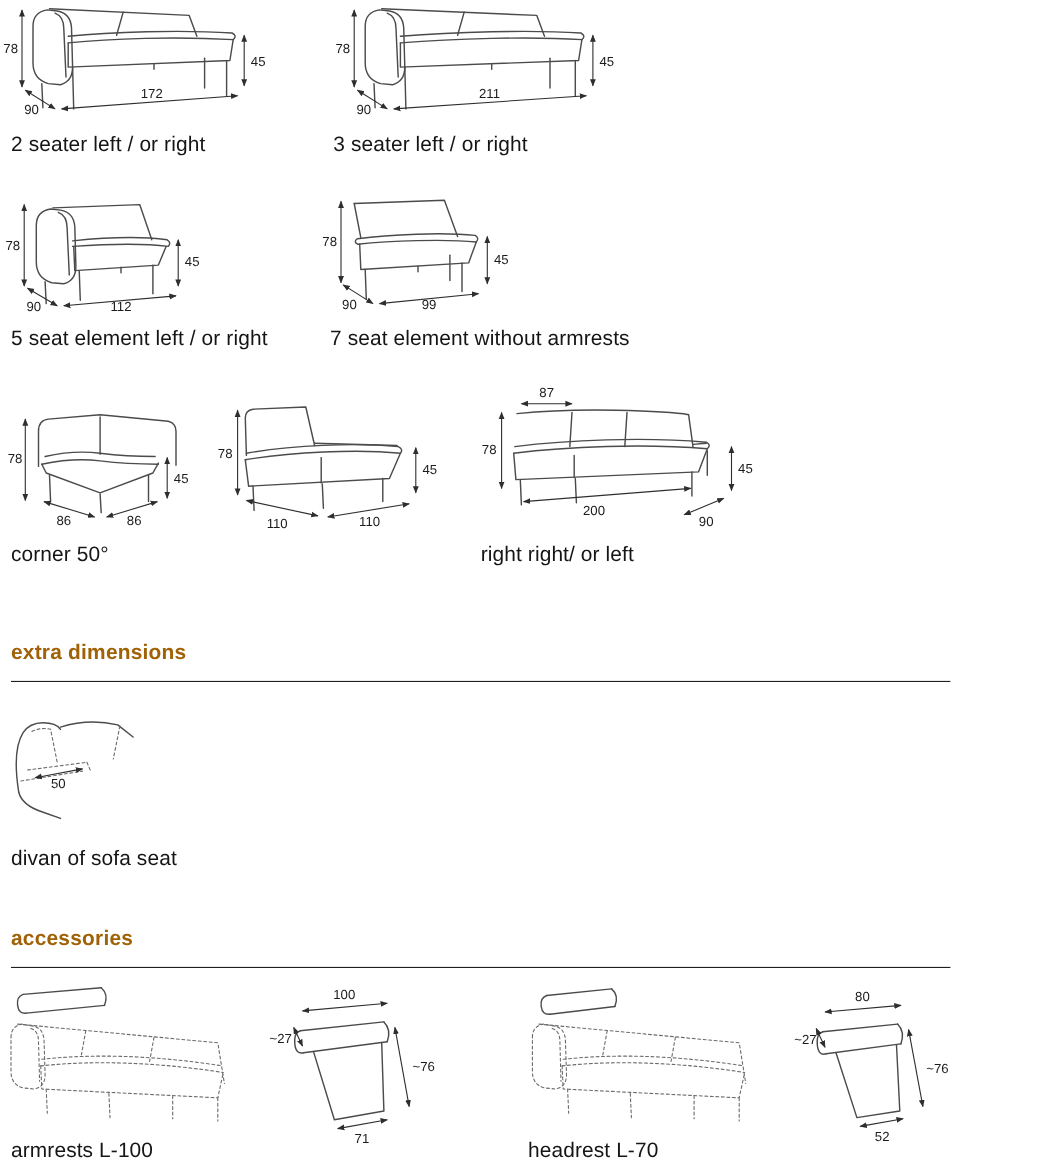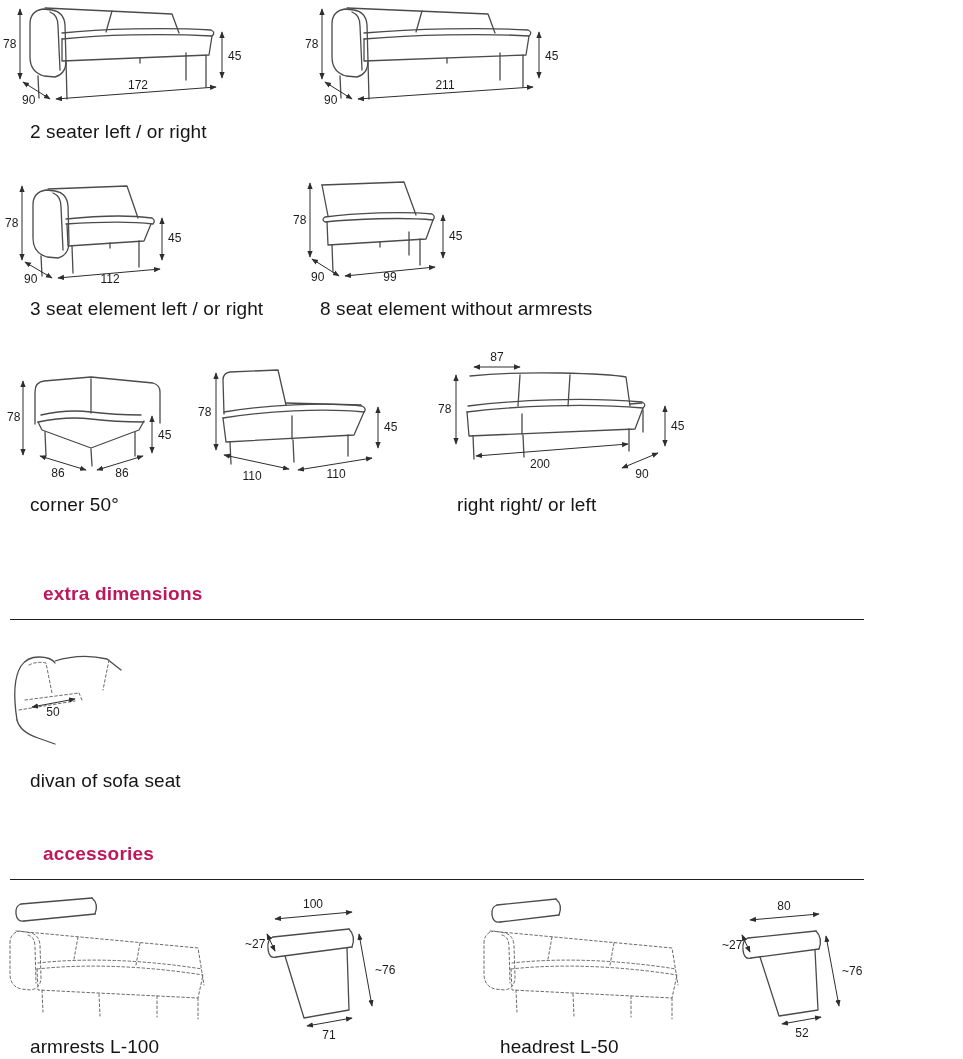--- a/index.html
+++ b/index.html
@@ -1,20 +1,20 @@
 <!DOCTYPE html>
 <html><head>
 <meta charset="utf-8">
 <style>
   * { margin:0; padding:0; box-sizing:border-box; }
   html,body { background:#ffffff; }
   body { font-family:"Liberation Sans", sans-serif; }
   .page { position:relative; width:864px; height:1059px; background:#fff; overflow:hidden; }
-  .fig-label { position:absolute; font-size:19px; color:#151515; line-height:1.38; letter-spacing:.1px;margin-left:20px; }
-  .sec-title { position:absolute; font-size:19px; font-weight:700; color:#be185d; letter-spacing:.2px;margin-left:33px; }
+  .fig-label { position:absolute; font-size:19px; color:#151515; line-height:1.38; letter-spacing:.1px; }
+  .sec-title { position:absolute; font-size:19px; font-weight:700; color:#a16207; letter-spacing:.2px; }
   .rule { position:absolute; left:10px; width:945px; border-top:1.6px solid #1f1f1f; height:0; }
   svg.fig { position:absolute; overflow:visible; }
   .s  { fill:none; stroke:#4b4b4b; stroke-width:1.3; stroke-linecap:round; stroke-linejoin:round; }
   .sd { fill:none; stroke:#6b6b6b; stroke-width:1; stroke-dasharray:2.6 2.4; stroke-linecap:round; stroke-linejoin:round; }
   .dl { fill:none; stroke:#2e2e2e; stroke-width:1; }
   .dt { font-family:"Liberation Sans", sans-serif; font-size:12px; fill:#1c1c1c; }
   .mid { text-anchor:middle; }
 </style>
 </head>
 <body>
@@ -74,20 +74,21 @@
       <line class="dl" x1="20" y1="9" x2="20" y2="79" marker-start="url(#ah)" marker-end="url(#ah)"></line>
       <text class="dt" x="3" y="48">78</text>
       <line class="dl" x1="23" y1="82" x2="50" y2="99" marker-start="url(#ah)" marker-end="url(#ah)"></line>
       <text class="dt" x="22" y="104">90</text>
       <line class="dl" x1="56" y1="99" x2="231" y2="87" marker-start="url(#ah)" marker-end="url(#ah)"></line>
       <text class="dt mid" x="143" y="89">211</text>
       <line class="dl" x1="237" y1="32" x2="237" y2="78" marker-start="url(#ah)" marker-end="url(#ah)"></line>
       <text class="dt" x="243" y="60">45</text>
     </g>
   </svg>
+  <div class="fig-label" style="left:303px;top:119px">3 seater left / or right</div>
 
   <svg class="fig" style="left:0px;top:176px" width="190" height="122" viewBox="0 0 190 122">
     <g class="s">
       <path d="M33,62 L33,29 Q33,16 46,14 L55,15 Q67,17 68,30 L69,66 Q69,79 58,82 L47,81 Q33,77 33,62 Z"></path>
       <path d="M53,17 Q61,20 61,31 L63,74"></path>
       <path d="M48,13 L127,10 L138,42"></path>
       <path d="M66,43 C95,40 130,39 152,42 Q156,44.5 153,48 C130,45 95,46 66,48"></path>
       <path d="M67,48 L68,70 L144,65 L151,48"></path>
       <path d="M72,70 L73,97"></path>
         <path d="M139,65 L139,91"></path>
@@ -98,21 +99,21 @@
       <line class="dl" x1="22" y1="10" x2="22" y2="84" marker-start="url(#ah)" marker-end="url(#ah)"></line>
       <text class="dt" x="5" y="51">78</text>
       <line class="dl" x1="25" y1="86" x2="52" y2="102" marker-start="url(#ah)" marker-end="url(#ah)"></line>
       <text class="dt" x="24" y="107">90</text>
       <line class="dl" x1="58" y1="102" x2="160" y2="93" marker-start="url(#ah)" marker-end="url(#ah)"></line>
       <text class="dt mid" x="110" y="107">112</text>
       <line class="dl" x1="162" y1="42" x2="162" y2="84" marker-start="url(#ah)" marker-end="url(#ah)"></line>
       <text class="dt" x="168" y="66">45</text>
     </g>
   </svg>
-  <div class="fig-label" style="left:10px;top:296px">3 seat element left / or right</div>
+  <div class="fig-label" style="left:10px;top:296px">5 seat element left / or right</div>
 
   <svg class="fig" style="left:292px;top:176px" width="180" height="122" viewBox="0 0 180 122">
     <g class="s">
       <path d="M30,9 L112,6 L124,39"></path>
       <path d="M30,9 L36,40"></path>
       <path d="M33,41 C62,37 112,35 140,38 Q144,40.5 141,44 C112,41 62,43 33,46 Q29,43.5 33,41"></path>
       <path d="M35,46 L36,69 L134,63 L141,44"></path>
       <path d="M40,69 L41,96"></path>
         <path d="M128,63 L128,89"></path>
         <path d="M117,56 L117,79"></path>
@@ -122,21 +123,21 @@
       <line class="dl" x1="18" y1="7" x2="18" y2="81" marker-start="url(#ah)" marker-end="url(#ah)"></line>
       <text class="dt" x="1" y="48">78</text>
       <line class="dl" x1="20" y1="83" x2="47" y2="100" marker-start="url(#ah)" marker-end="url(#ah)"></line>
       <text class="dt" x="19" y="105">90</text>
       <line class="dl" x1="53" y1="100" x2="143" y2="91" marker-start="url(#ah)" marker-end="url(#ah)"></line>
       <text class="dt mid" x="98" y="105">99</text>
       <line class="dl" x1="151" y1="39" x2="151" y2="82" marker-start="url(#ah)" marker-end="url(#ah)"></line>
       <text class="dt" x="157" y="64">45</text>
     </g>
   </svg>
-  <div class="fig-label" style="left:300px;top:296px">8 seat element without armrests</div>
+  <div class="fig-label" style="left:300px;top:296px">7 seat element without armrests</div>
 
   <svg class="fig" style="left:7px;top:352px" width="172" height="135" viewBox="0 0 172 135">
     <g class="s">
       <path d="M28,72 L28,40 Q28,30 37,29 L84,25 L146,31 Q153,33 153,40 L153,71"></path>
       <path d="M84,27 L84,61"></path>
       <path d="M34,63 Q60,57 84,60 T134,63"></path>
       <path d="M31,70 Q60,64 84,67 T137,70"></path>
       <path d="M31,70 L35,78 L84,96 L132,78 L137,69"></path>
       <path d="M38,80 L39,104"></path>
         <path d="M84,97 L85,114"></path>
@@ -312,15 +313,15 @@
       <line class="dl" x1="28" y1="22" x2="97" y2="16" marker-start="url(#ah)" marker-end="url(#ah)"></line>
       <text class="dt mid" x="62" y="12">80</text>
       <line class="dl" x1="20" y1="37" x2="28" y2="54" marker-start="url(#ah)" marker-end="url(#ah)"></line>
       <text class="dt" x="0" y="51">~27</text>
       <line class="dl" x1="104" y1="38" x2="117" y2="108" marker-start="url(#ah)" marker-end="url(#ah)"></line>
       <text class="dt" x="120" y="77">~76</text>
       <line class="dl" x1="60" y1="126" x2="99" y2="119" marker-start="url(#ah)" marker-end="url(#ah)"></line>
       <text class="dt mid" x="80" y="139">52</text>
     </g>
   </svg>
-  <div class="fig-label" style="left:480px;top:1034px">headrest L-50</div>
+  <div class="fig-label" style="left:480px;top:1034px">headrest L-70</div>
 
 </div>
 
 </body></html>

